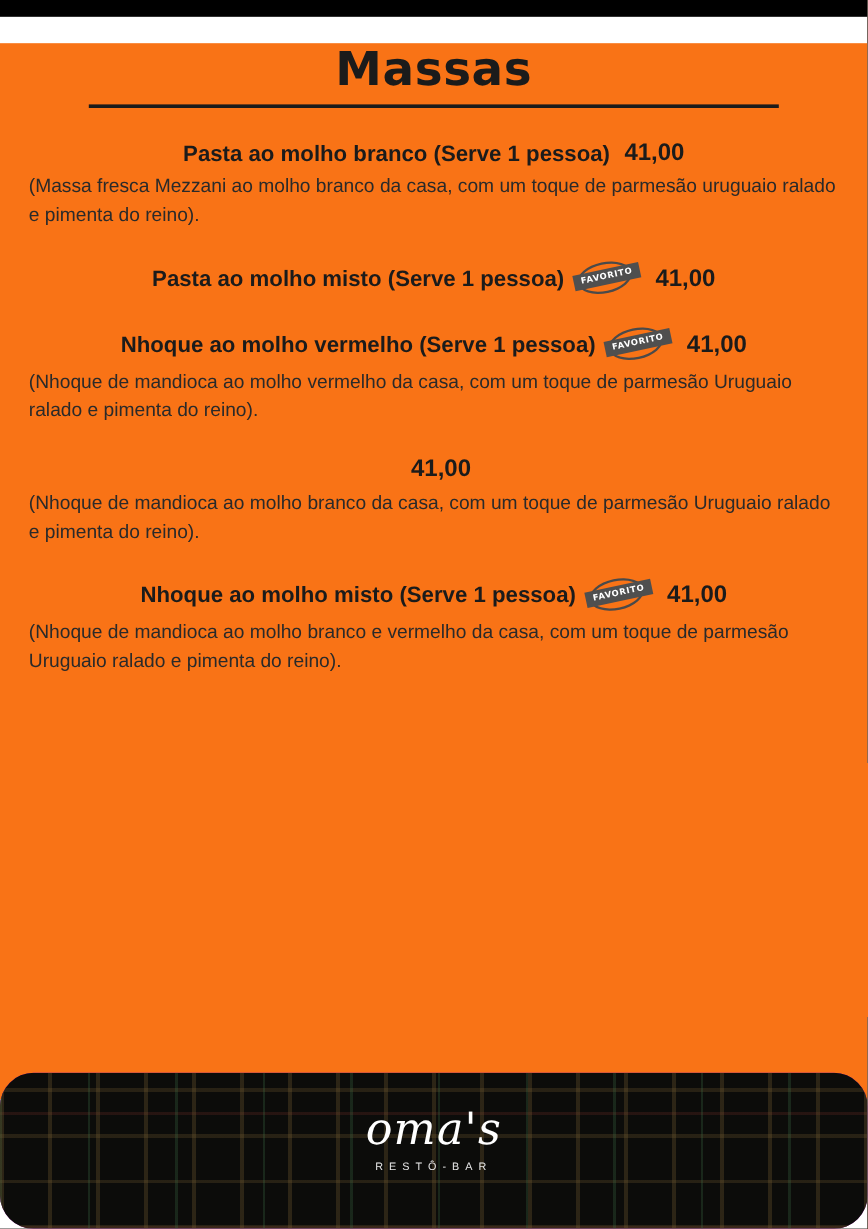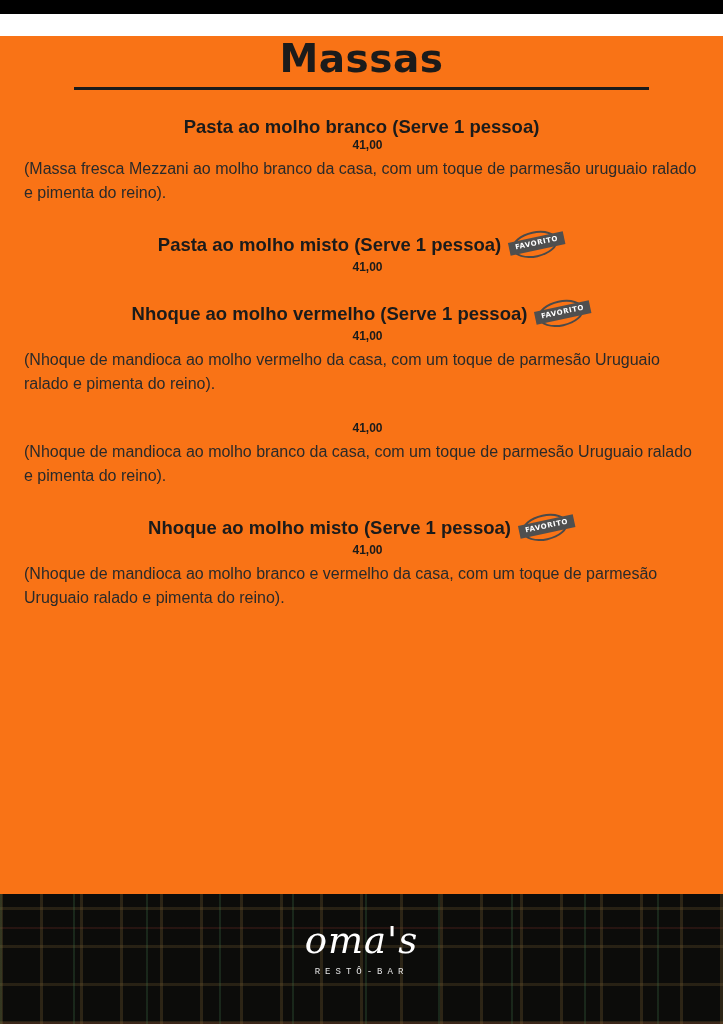--- a/index.html
+++ b/index.html
@@ -47,36 +47,35 @@
     margin: 0 auto 26px auto;
   }
   .item {
     margin-bottom: 25px;
   }
   .item-head {
     display: flex;
     align-items: center;
     justify-content: center;
     width: 100%;
-    flex-direction: column;
   }
   .item-name-wrap {
     display: flex;
     align-items: center;
     gap: 8px;
     min-width: 0;
   }
   .item-name {
     font-size: 18.5px;
     font-weight: bold;
     color: #1b1b1b;
     white-space: nowrap;
   }
   .item-price {
-    font-size: 12px;
+    font-size: 20px;
     font-weight: bold;
     color: #1b1b1b;
     white-space: nowrap;
     padding-left: 12px;
   }
   .item-desc {
     font-size: 16px;
     color: #2a2a2a;
     line-height: 1.5;
     margin-top: 5px;
@@ -118,20 +117,21 @@
   }
   
   .footer {
     position: absolute;
     left: 0;
     bottom: 0;
     width: 723px;
     height: 130px;
     background: #a21caf;
     overflow: hidden;
+    border-radius: 28px;
   }
   .plaid {
     position: absolute;
     inset: 0;
     background-color: #0c0c0a;
     background-image:
       repeating-linear-gradient(90deg,
         rgba(120,95,50,0.30) 0px, rgba(120,95,50,0.30) 3px,
         rgba(0,0,0,0) 3px, rgba(0,0,0,0) 40px),
       repeating-linear-gradient(90deg,
@@ -157,21 +157,21 @@
     font-style: italic;
     font-family: "DejaVu Serif", serif;
     letter-spacing: 1px;
     line-height: 1;
   }
   .logo-sub {
     color: #e6e6e6;
     font-size: 9px;
     letter-spacing: 5px;
     margin-top: 8px;
-    font-family: Liberation Mono, monospace;
+    font-family: Liberation Sans, sans-serif;
   }
 </style>
 </head>
 <body>
 
 <div class="page">
 
   <div class="topbar"></div>
 
   <div class="content">

